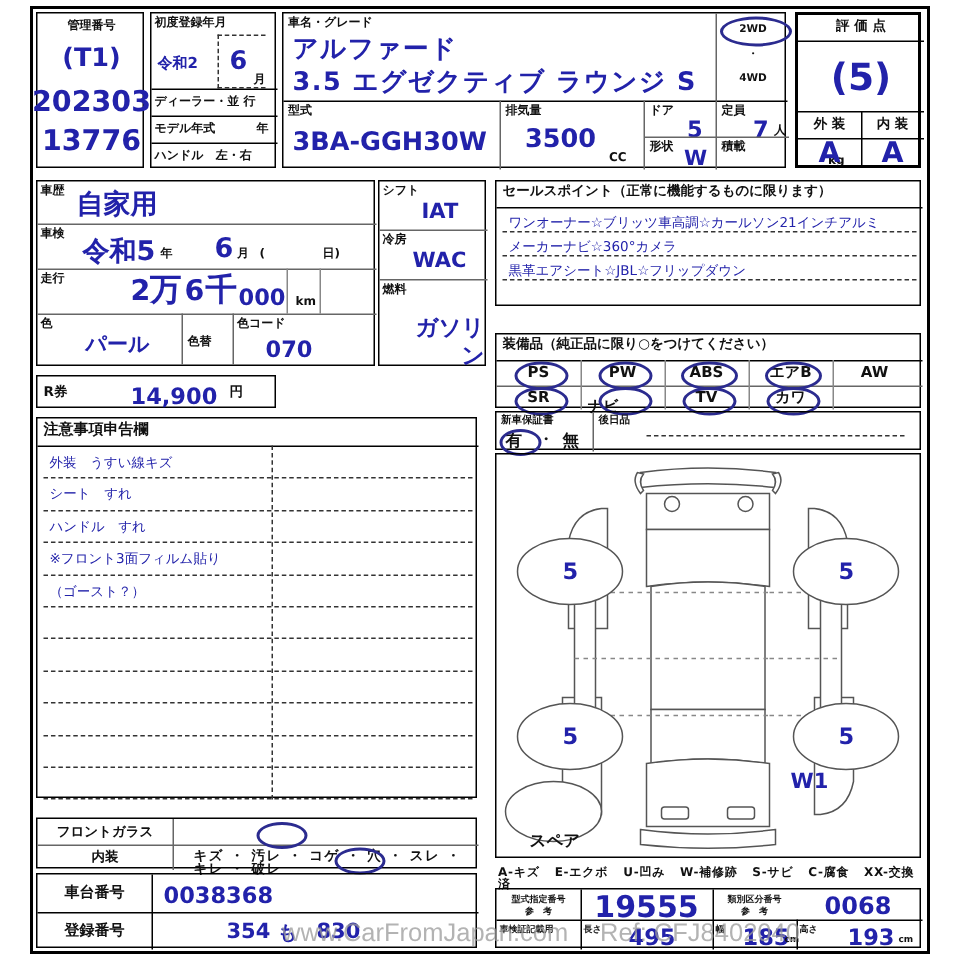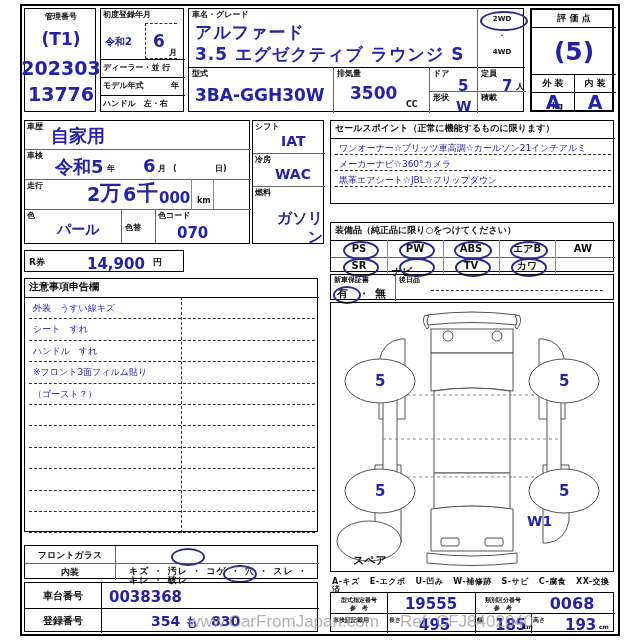--- a/index.html
+++ b/index.html
@@ -343,21 +343,21 @@
 
   <div class="b" style="left:330px;top:592px;width:284px;height:40px;border:1px solid #000;">
     <div class="b" style="left:0;top:20px;width:284px;height:0;border-top:1px solid #000;"></div>
     <div class="b" style="left:56px;top:0;width:0;height:20px;border-left:1px solid #000;"></div>
     <div class="b" style="left:144px;top:0;width:0;height:40px;border-left:1px solid #000;"></div>
     <div class="b" style="left:200px;top:20px;width:0;height:20px;border-left:1px solid #000;"></div>
     <div class="b" style="left:56px;top:20px;width:0;height:20px;border-left:1px solid #000;"></div>
 
     <div class="b lblsm ctr" style="left:0;top:3px;width:56px;height:8px;font-size:6px;">型式指定番号</div>
     <div class="b lblsm ctr" style="left:0;top:11px;width:56px;height:8px;font-size:6px;">参　考</div>
-    <div class="b bluebig ctr" style="left:56px;top:2px;width:88px;height:17px;font-size:15px;">19555</div>
+    <div class="b bluebig ctr" style="left:56px;top:2px;width:88px;height:17px;font-size:20px;">19555</div>
 
     <div class="b lblsm ctr" style="left:144px;top:3px;width:56px;height:8px;font-size:6px;">類別区分番号</div>
     <div class="b lblsm ctr" style="left:144px;top:11px;width:56px;height:8px;font-size:6px;">参　考</div>
     <div class="b bluebig ctr" style="left:200px;top:2px;width:82px;height:17px;font-size:16px;">0068</div>
 
     <div class="b lblsm" style="left:2px;top:24px;font-size:6px;">車検証記載用</div>
     <div class="b lblsm" style="left:58px;top:24px;font-size:6px;">長さ</div>
     <div class="b bluebig" style="left:88px;top:23px;font-size:15px;">495</div>
     <div class="b lblsm" style="left:146px;top:24px;font-size:6px;">幅</div>
     <div class="b bluebig" style="left:164px;top:23px;font-size:15px;">185</div>

